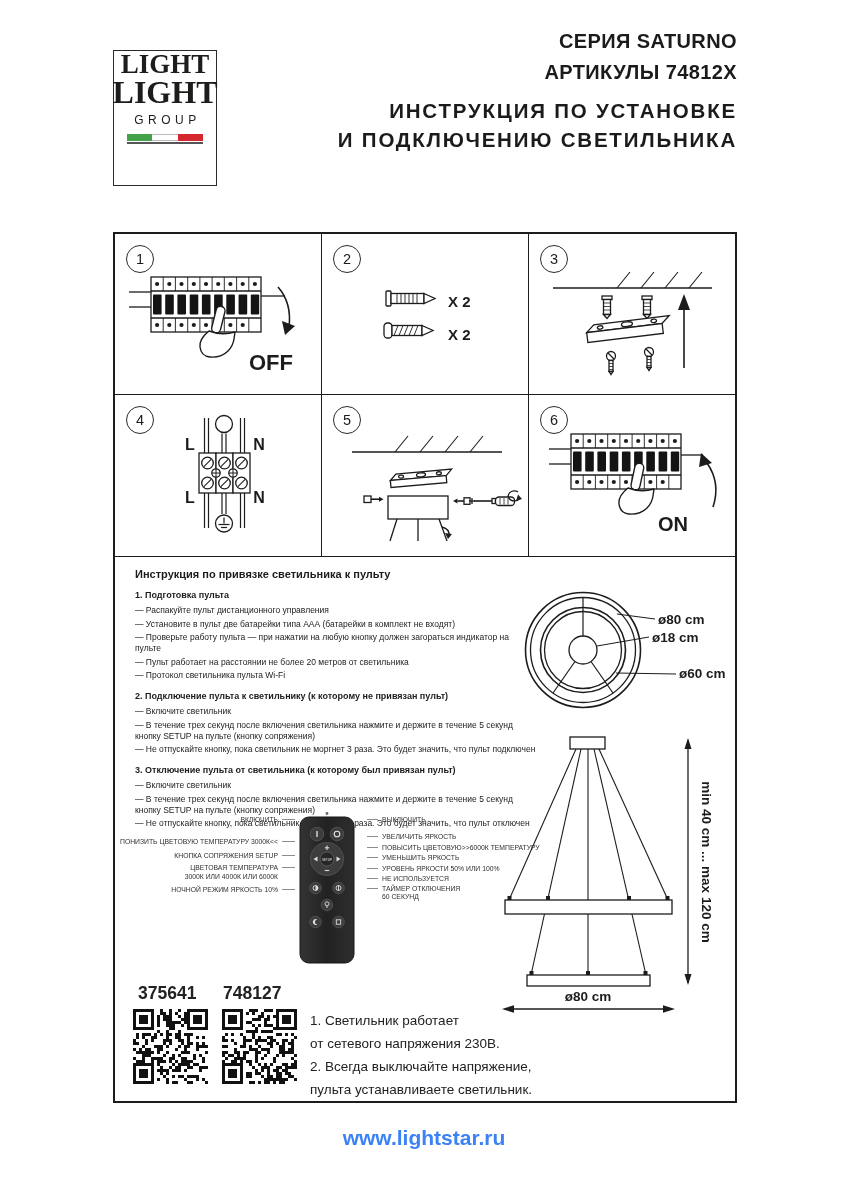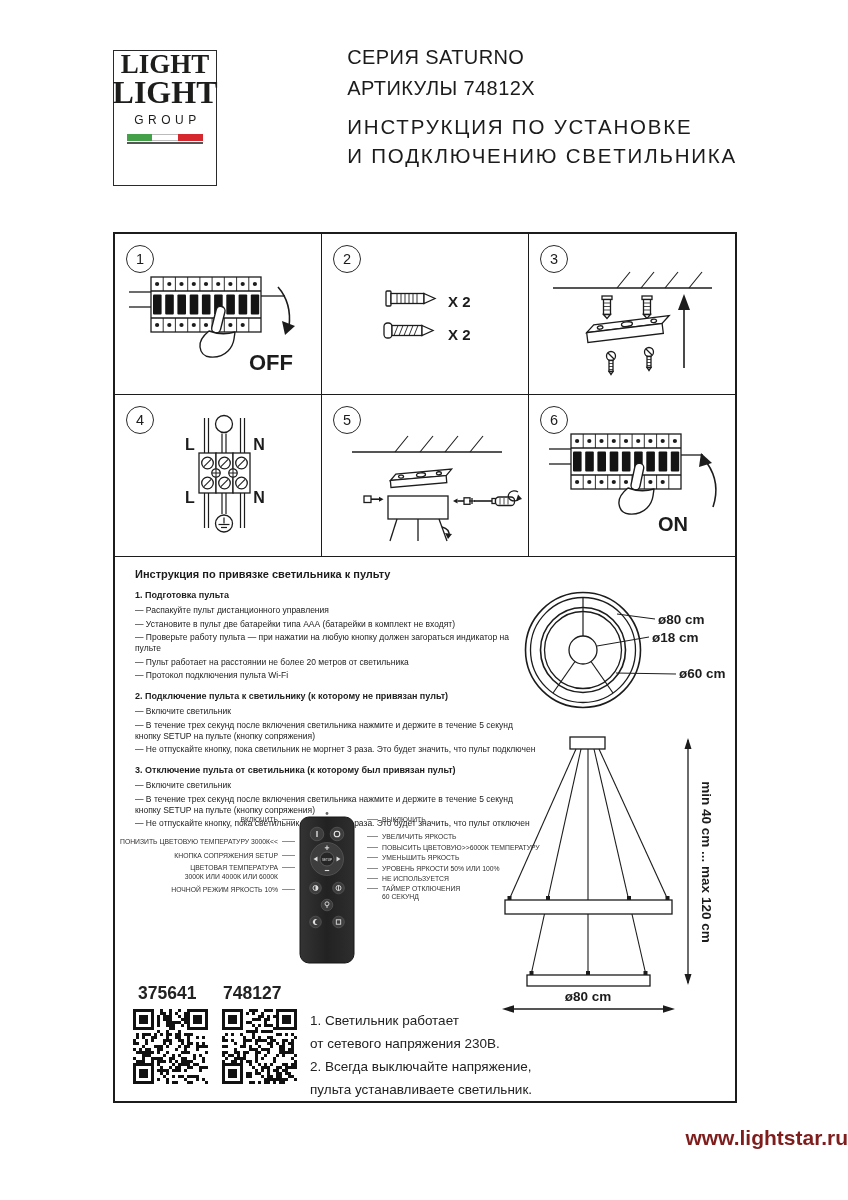--- a/index.html
+++ b/index.html
@@ -10,21 +10,21 @@
   .logo-box{position:absolute;left:113px;top:50px;width:104px;height:136px;
             border:1.6px solid #2a2a2a;box-sizing:border-box;display:flex;
             flex-direction:column;align-items:center;}
   .logo-l1{font-family:"Liberation Serif",serif;font-weight:bold;font-size:27px;line-height:26px;color:#1d1d1b}
   .logo-l2{font-family:"Liberation Serif",serif;font-weight:bold;font-size:32px;line-height:31px;color:#1d1d1b}
   .logo-l3{font-size:12px;letter-spacing:4.5px;margin-top:5px;margin-left:5px;color:#1d1d1b}
   .logo-flag{margin-top:7px;width:76px;height:7px;display:flex}
   .logo-flag span{flex:1}
   .flag-underline{width:76px;height:1.6px;background:#555;margin-top:1px}
 
-  .hdr{position:absolute;right:111px;top:42px;text-align:left;font-weight:normal;color:#1b1b1b}
+  .hdr{position:absolute;right:111px;top:26px;text-align:right;font-weight:bold;color:#1b1b1b}
   .hdr-series{font-size:20px;line-height:31px;letter-spacing:.4px}
   .hdr-title{margin-top:8px;font-size:20.5px;line-height:29px;letter-spacing:1.8px}
 
   
   .main-box{position:absolute;left:113px;top:232px;width:624px;height:871px;
             border:2px solid #1c1c1c;box-sizing:border-box}
   .cells{display:grid;grid-template-columns:207px 207px 206px;grid-template-rows:161px 162px}
   .cell{position:relative;border-right:1.6px solid #1c1c1c;border-bottom:1.6px solid #1c1c1c;box-sizing:border-box}
   .cell.last{border-right:none}
   .step-num{position:absolute;left:11px;top:11px;width:26px;height:26px;border:1.3px solid #2b2b2b;
@@ -43,22 +43,22 @@
   .rlab.right{left:252px}
   .rlab.left.line::after{content:"";display:inline-block;width:13px;height:0;border-top:1px solid #8d8d8d;
                          vertical-align:2px;margin-left:4px}
   .rlab.right.line::before{content:"";display:inline-block;width:11px;height:0;border-top:1px solid #8d8d8d;
                            vertical-align:2px;margin-right:4px}
 
   .art-num{position:absolute;font-size:17.5px;font-weight:bold;color:#222}
   .qr{position:absolute;width:75px;height:75px}
   .notes{position:absolute;left:195px;top:452px;font-size:13.5px;line-height:23px;color:#222}
 
-  .footer{position:absolute;left:0;top:1126px;width:848px;text-align:right;
-          font-size:21px;font-weight:bold;color:#7f1d1d}
+  .footer{position:absolute;left:0;top:1126px;width:848px;text-align:center;
+          font-size:21px;font-weight:bold;color:#3b82f6}
 
   svg text{font-family:"Liberation Sans",sans-serif}
   .ln{stroke:#1c1c1c;stroke-width:1.3;fill:none}
   .ln2{stroke:#1c1c1c;stroke-width:1.6;fill:none}
   .wf{fill:#fff;stroke:#1c1c1c;stroke-width:1.3}
 </style>
 </head>
 <body>
 
 <div class="page">
@@ -441,21 +441,21 @@
 
     <div class="bottom">
 
       <div class="pairing">
         <div class="p-title">Инструкция по привязке светильника к пульту</div>
         <div class="p-head">1. Подготовка пульта</div>
         <div class="p-item">— Распакуйте пульт дистанционного управления</div>
         <div class="p-item">— Установите в пульт две батарейки типа ААА (батарейки в комплект не входят)</div>
         <div class="p-item">— Проверьте работу пульта — при нажатии на любую кнопку должен загораться индикатор на пульте</div>
         <div class="p-item">— Пульт работает на расстоянии не более 20 метров от светильника</div>
-        <div class="p-item">— Протокол подключения пульта Wi-Fi</div>
+        <div class="p-item">— Протокол светильника пульта Wi-Fi</div>
         <div class="p-head">2. Подключение пульта к светильнику (к которому не привязан пульт)</div>
         <div class="p-item">— Включите светильник</div>
         <div class="p-item">— В течение трех секунд после включения светильника нажмите и держите в течение 5 секунд кнопку SETUP на пульте (кнопку сопряжения)</div>
         <div class="p-item">— Не отпускайте кнопку, пока светильник не моргнет 3 раза. Это будет значить, что пульт подключен</div>
         <div class="p-head">3. Отключение пульта от светильника (к которому был привязан пульт)</div>
         <div class="p-item">— Включите светильник</div>
         <div class="p-item">— В течение трех секунд после включения светильника нажмите и держите в течение 5 секунд кнопку SETUP на пульте (кнопку сопряжения)</div>
         <div class="p-item">— Не отпускайте кнопку, пока светильник не моргнет 3 раза. Это будет значить, что пульт отключен</div>
       </div>
 

